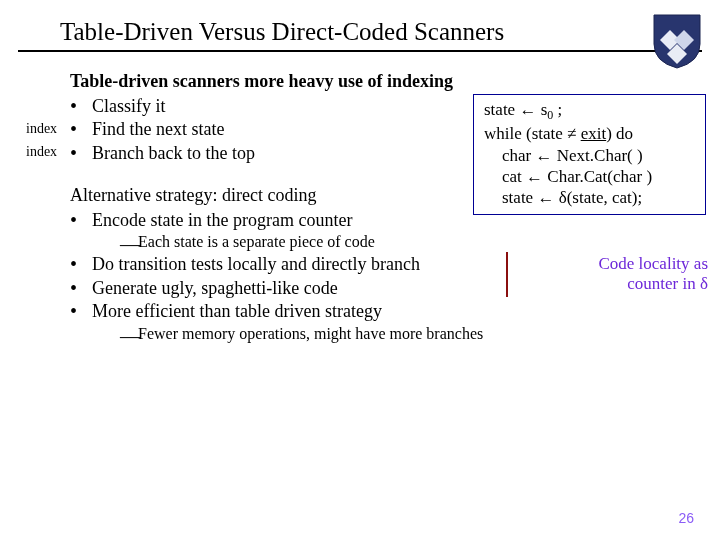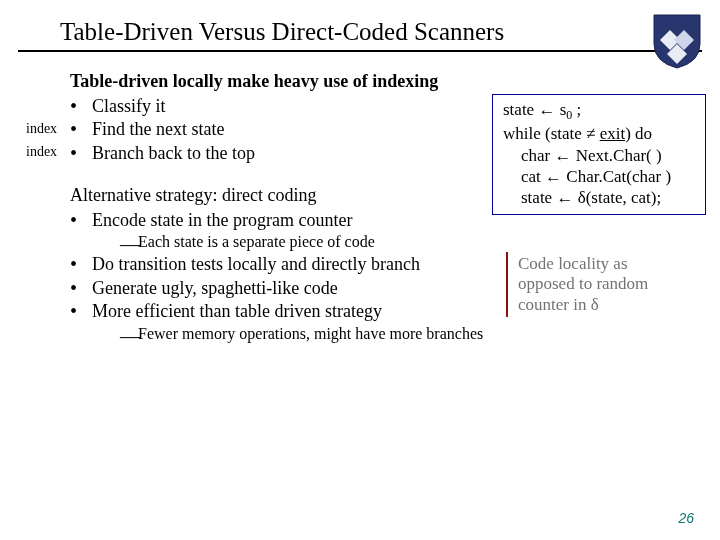--- a/index.html
+++ b/index.html
@@ -24,37 +24,38 @@
   .dash{margin:0;padding:0 0 0 28px;list-style:none;font-size:16px;}
   .dash li{position:relative;padding-left:18px;margin:1px 0;}
   .dash li::before{content:"—";position:absolute;left:0;top:0;}
   .index-labels{position:absolute;left:-44px;top:47px;font-size:14px;line-height:1.55;}
   .index-labels div{margin:1px 0;}
   .codebox{
     position:absolute;top:24px;right:-4px;
     border:1.5px solid #000093;
     padding:4px 10px 6px 10px;
     font-size:17px;line-height:1.25;
-    width:214px;box-sizing:border-box;
+    width:233px;box-sizing:border-box;
     background:#fff;
   }
   .codebox .row{white-space:nowrap;}
   .indent{padding-left:18px;}
   .sub{font-size:12px;vertical-align:sub;}
   .notebox{
     position:absolute;right:-6px;top:182px;
     border-left:2px solid #8a0f0f;
     padding:2px 0 2px 10px;
-    color:#737373;
+    color:#6d28d9;
     font-size:17px;line-height:1.2;
     width:190px;
+    text-align:right;
   }
   .sec2{margin-top:20px;margin-left:52px;}
   .sec2-lead{margin-bottom:2px;}
-  .pagenum{position:absolute;right:26px;bottom:14px;font-size:14px;font-family:Arial,Helvetica,sans-serif;color:#0f766e;font-style:italic;}
+  .pagenum{position:absolute;right:26px;bottom:14px;font-size:14px;font-family:Arial,Helvetica,sans-serif;color:#8b5cf6;}
   .u{text-decoration:underline;margin-top:28px;}
 </style>
 </head>
 <body>
 
 <div class="slide">
 
   <div class="logo">
     <svg width="54" height="60" viewBox="0 0 54 60">
       <path d="M4 5 L50 5 L50 34 Q50 52 27 58 Q4 52 4 34 Z" fill="#28356e" stroke="#1b2450" stroke-width="1"></path>
@@ -67,21 +68,21 @@
   <div class="title">Table-Driven Versus Direct-Coded Scanners</div>
   <div class="title-underline"></div>
 
   <div class="body">
 
     <div class="sec1">
       <div class="index-labels">
         <div>index</div>
         <div>index</div>
       </div>
-      <div class="lead">Table-driven locally make heavy use of indexing</div>
+      <div class="lead">Table-driven scanners more heavy use of indexing</div>
       <ul class="blt">
         <li>Classify it</li>
         <li>Find the next state</li>
         <li>Branch back to the top</li>
       </ul>
 
       <div class="codebox">
         <div class="row">
           <span>state ← s</span><span class="sub">0</span><span> ;</span>
         </div>
@@ -89,21 +90,20 @@
           <span>while (state ≠ </span><span class="u">exit</span><span>) do</span>
         </div>
         <div class="row indent">char ← Next.Char( )</div>
         <div class="row indent">cat ← Char.Cat(char )</div>
         <div class="row indent">state ← δ(state, cat);</div>
       </div>
     </div>
 
     <div class="notebox">
       <div>Code locality as</div>
-      <div>opposed to random</div>
       <div>counter in δ</div>
     </div>
 
     <div class="sec2">
       <div class="sec2-lead">Alternative strategy: direct coding</div>
       <ul class="blt">
         <li>
           <span>Encode state in the program counter</span>
           <ul class="dash">
             <li>Each state is a separate piece of code</li>

